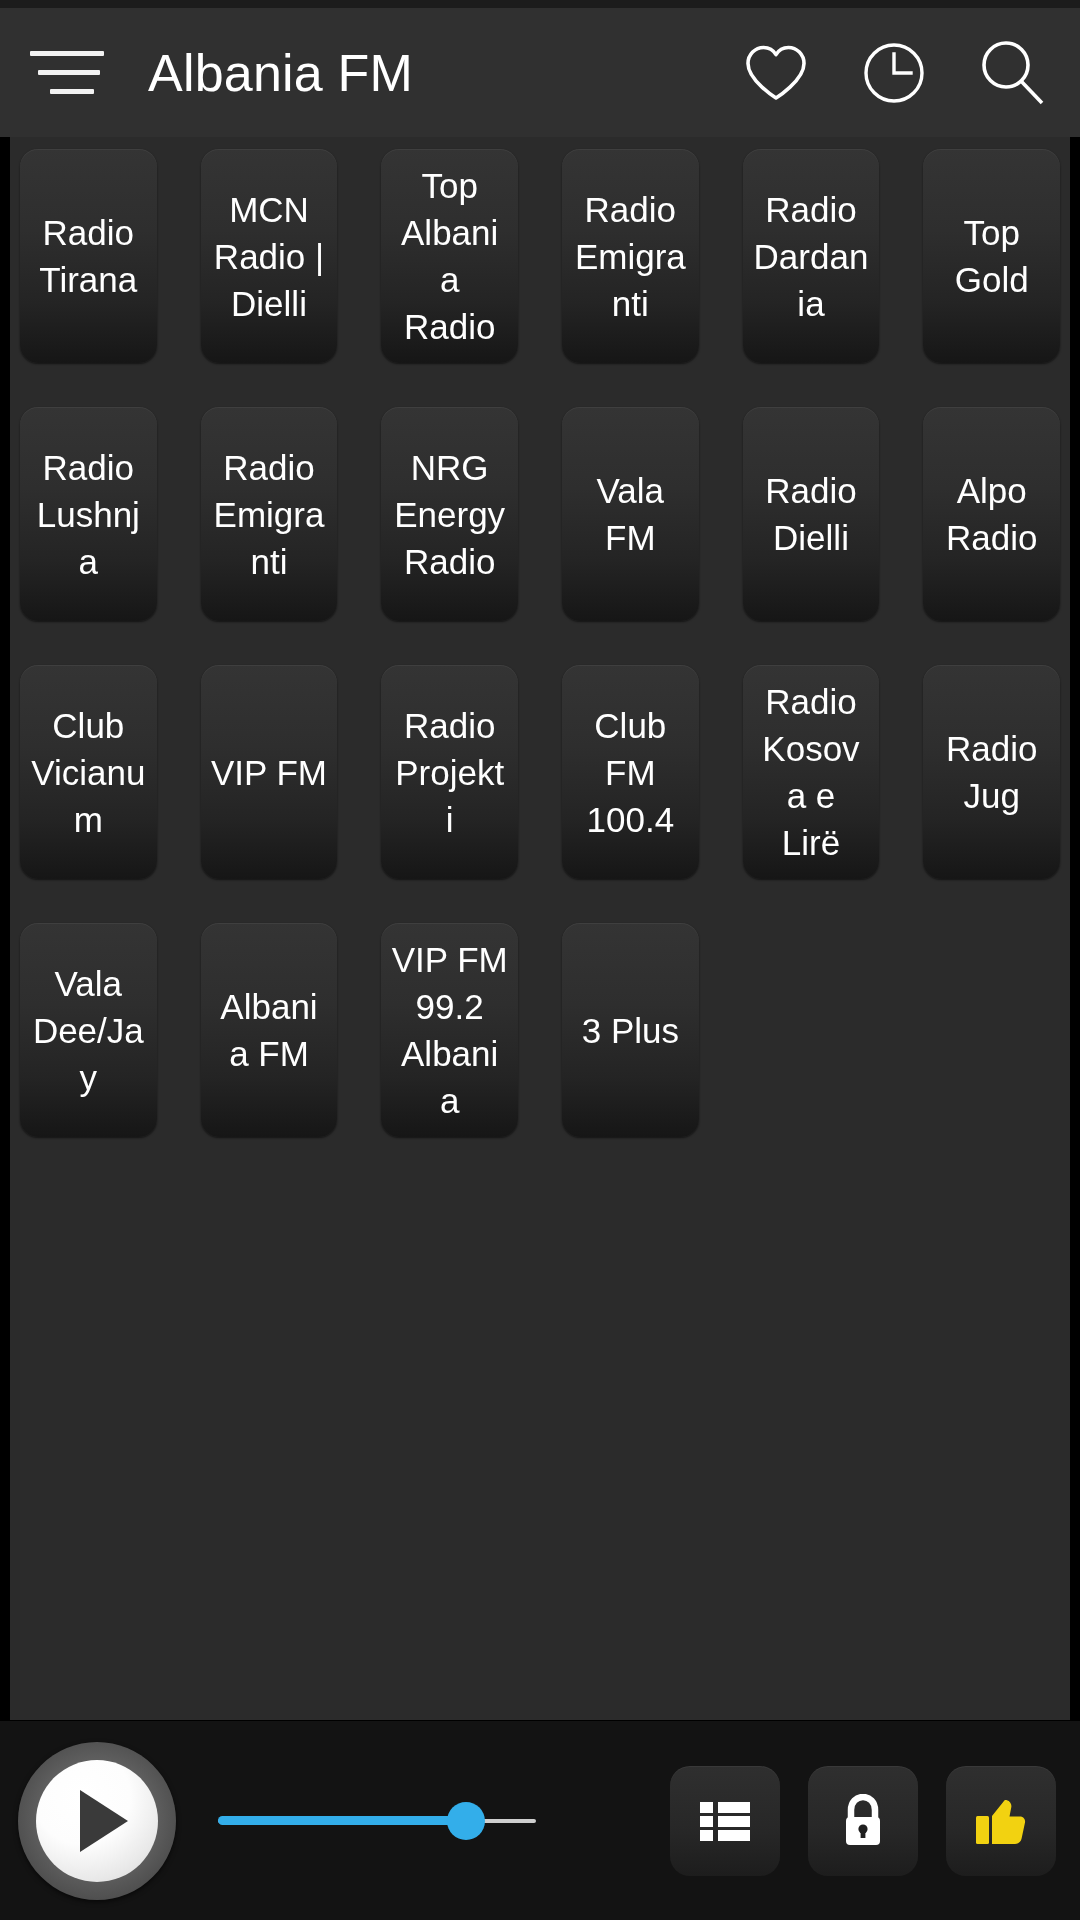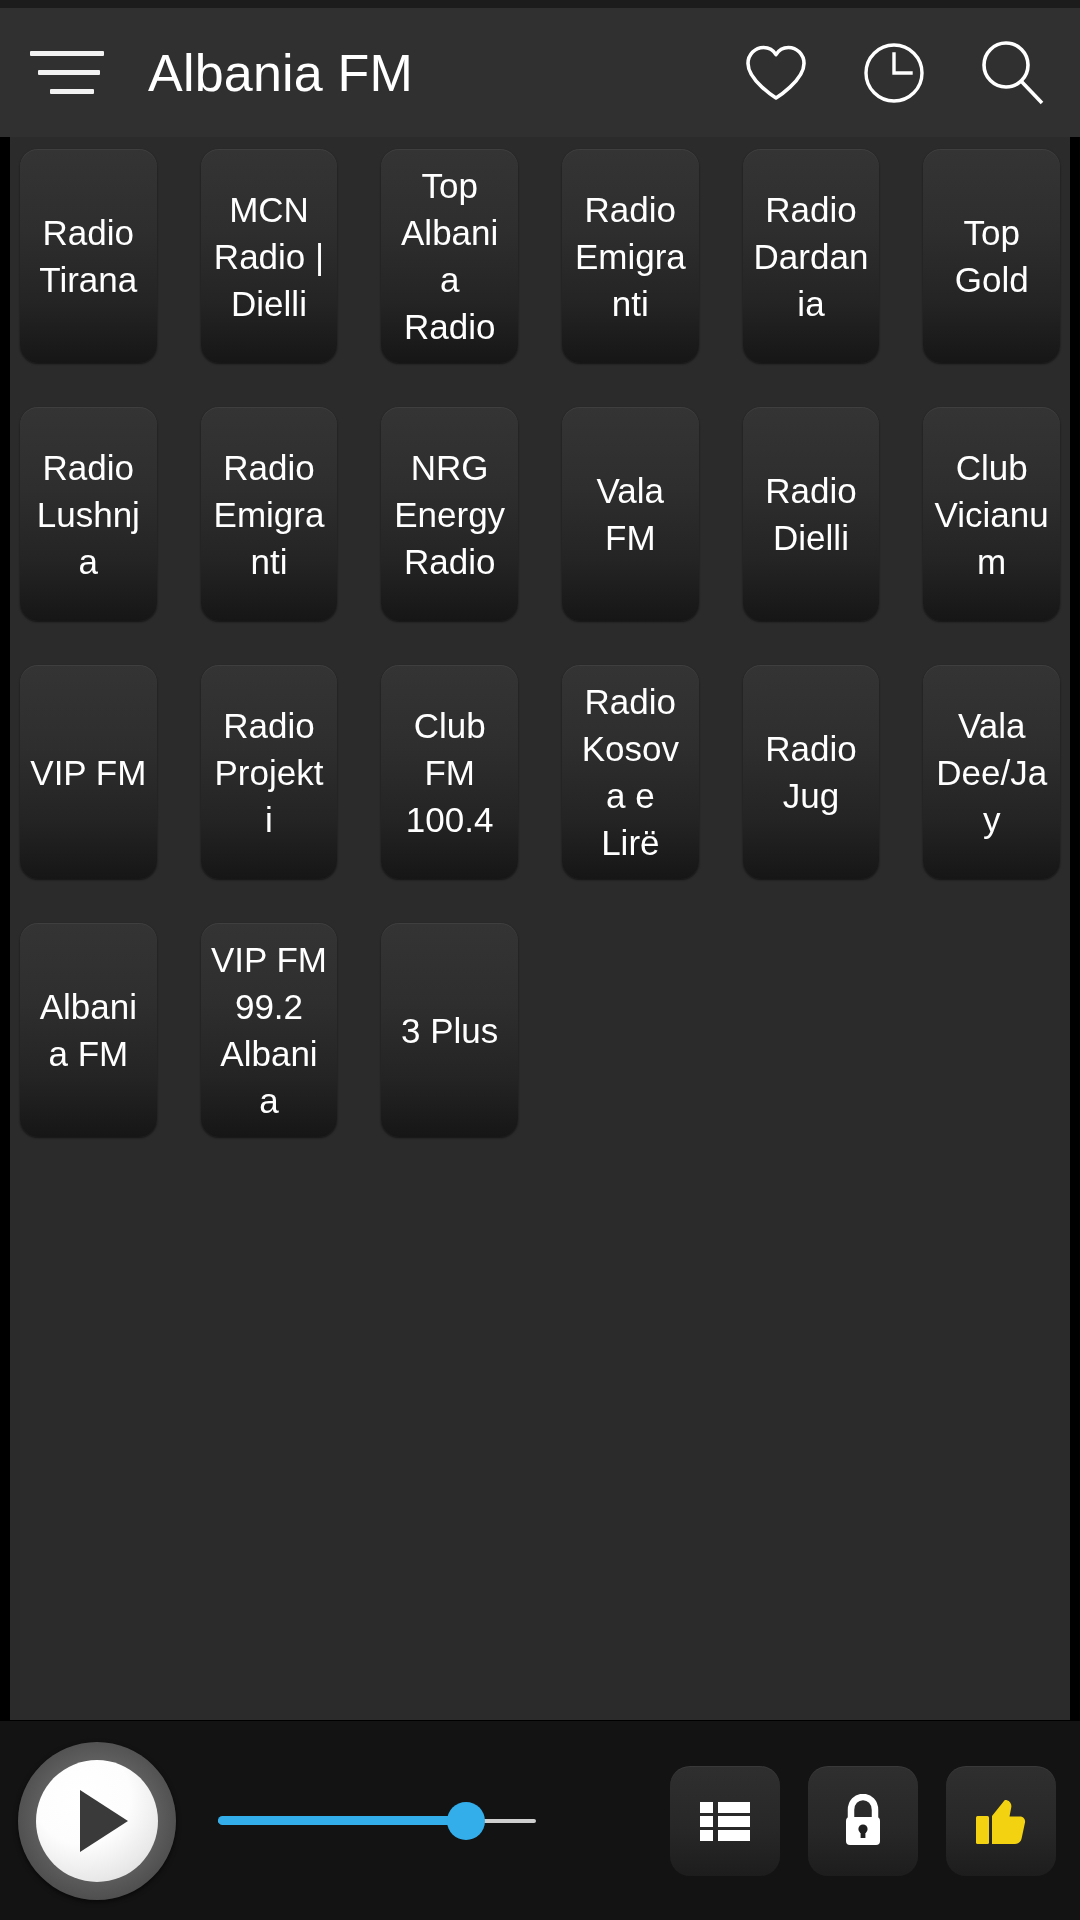--- a/index.html
+++ b/index.html
@@ -264,20 +264,23 @@
 
       <div class="tile">
           <span>NRG Energy Radio</span>
         </div>
       <div class="tile">
           <span>Vala FM</span>
         </div>
       <div class="tile">
           <span>Radio Dielli</span>
         </div>
+      <div class="tile">
+          <span>Alpo Radio</span>
+        </div>
 
       <div class="tile">
           <span>Club Vicianum</span>
         </div>
       <div class="tile">
           <span>VIP FM</span>
         </div>
       <div class="tile">
           <span>Radio Projekti</span>
         </div>

